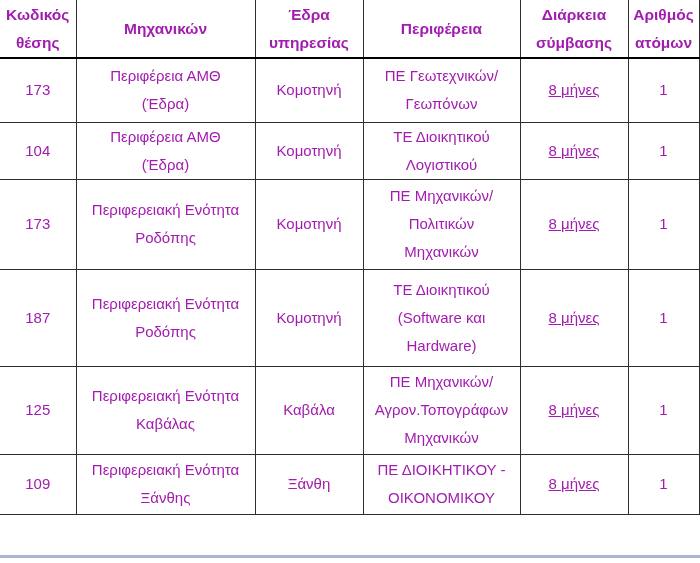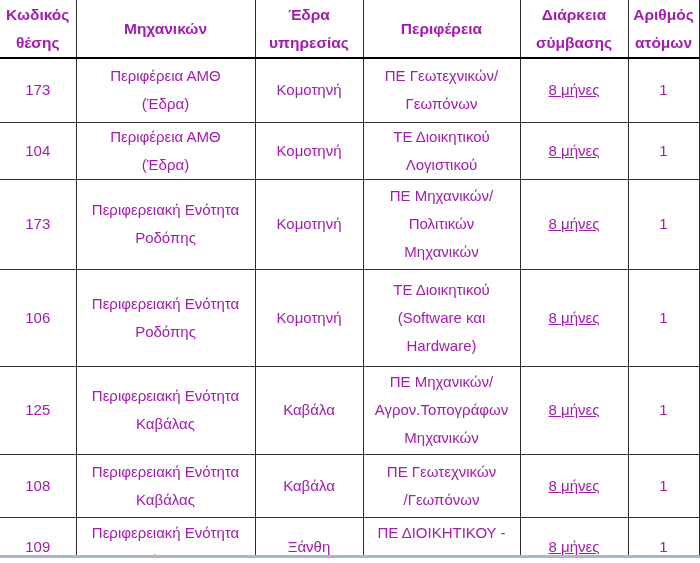--- a/index.html
+++ b/index.html
@@ -117,51 +117,41 @@
           <td class="c-service">Περιφερειακή Ενότητα
 Ροδόπης</td>
           <td class="c-seat">Κομοτηνή</td>
           <td class="c-specialty">ΠΕ Μηχανικών/
 Πολιτικών
 Μηχανικών</td>
           <td class="c-duration">8 μήνες</td>
           <td class="c-persons">1</td>
         </tr>
         <tr style="height:97px">
-          <td class="c-code">106</td>
+          <td class="c-code">187</td>
           <td class="c-service">Περιφερειακή Ενότητα
 Ροδόπης</td>
           <td class="c-seat">Κομοτηνή</td>
           <td class="c-specialty">ΤΕ Διοικητικού
 (Software και
 Hardware)</td>
           <td class="c-duration">8 μήνες</td>
           <td class="c-persons">1</td>
         </tr>
         <tr style="height:88px">
           <td class="c-code">125</td>
           <td class="c-service">Περιφερειακή Ενότητα
 Καβάλας</td>
           <td class="c-seat">Καβάλα</td>
           <td class="c-specialty">ΠΕ Μηχανικών/
 Αγρον.Τοπογράφων
 Μηχανικών</td>
           <td class="c-duration">8 μήνες</td>
           <td class="c-persons">1</td>
         </tr>
-        <tr style="height:63px">
-          <td class="c-code">108</td>
-          <td class="c-service">Περιφερειακή Ενότητα
-Καβάλας</td>
-          <td class="c-seat">Καβάλα</td>
-          <td class="c-specialty">ΠΕ Γεωτεχνικών
-/Γεωπόνων</td>
-          <td class="c-duration">8 μήνες</td>
-          <td class="c-persons">1</td>
-        </tr>
         <tr style="height:60px">
           <td class="c-code">109</td>
           <td class="c-service">Περιφερειακή Ενότητα
 Ξάνθης</td>
           <td class="c-seat">Ξάνθη</td>
           <td class="c-specialty">ΠΕ ΔΙΟΙΚΗΤΙΚΟΥ -
 ΟΙΚΟΝΟΜΙΚΟΥ</td>
           <td class="c-duration">8 μήνες</td>
           <td class="c-persons">1</td>
         </tr>

